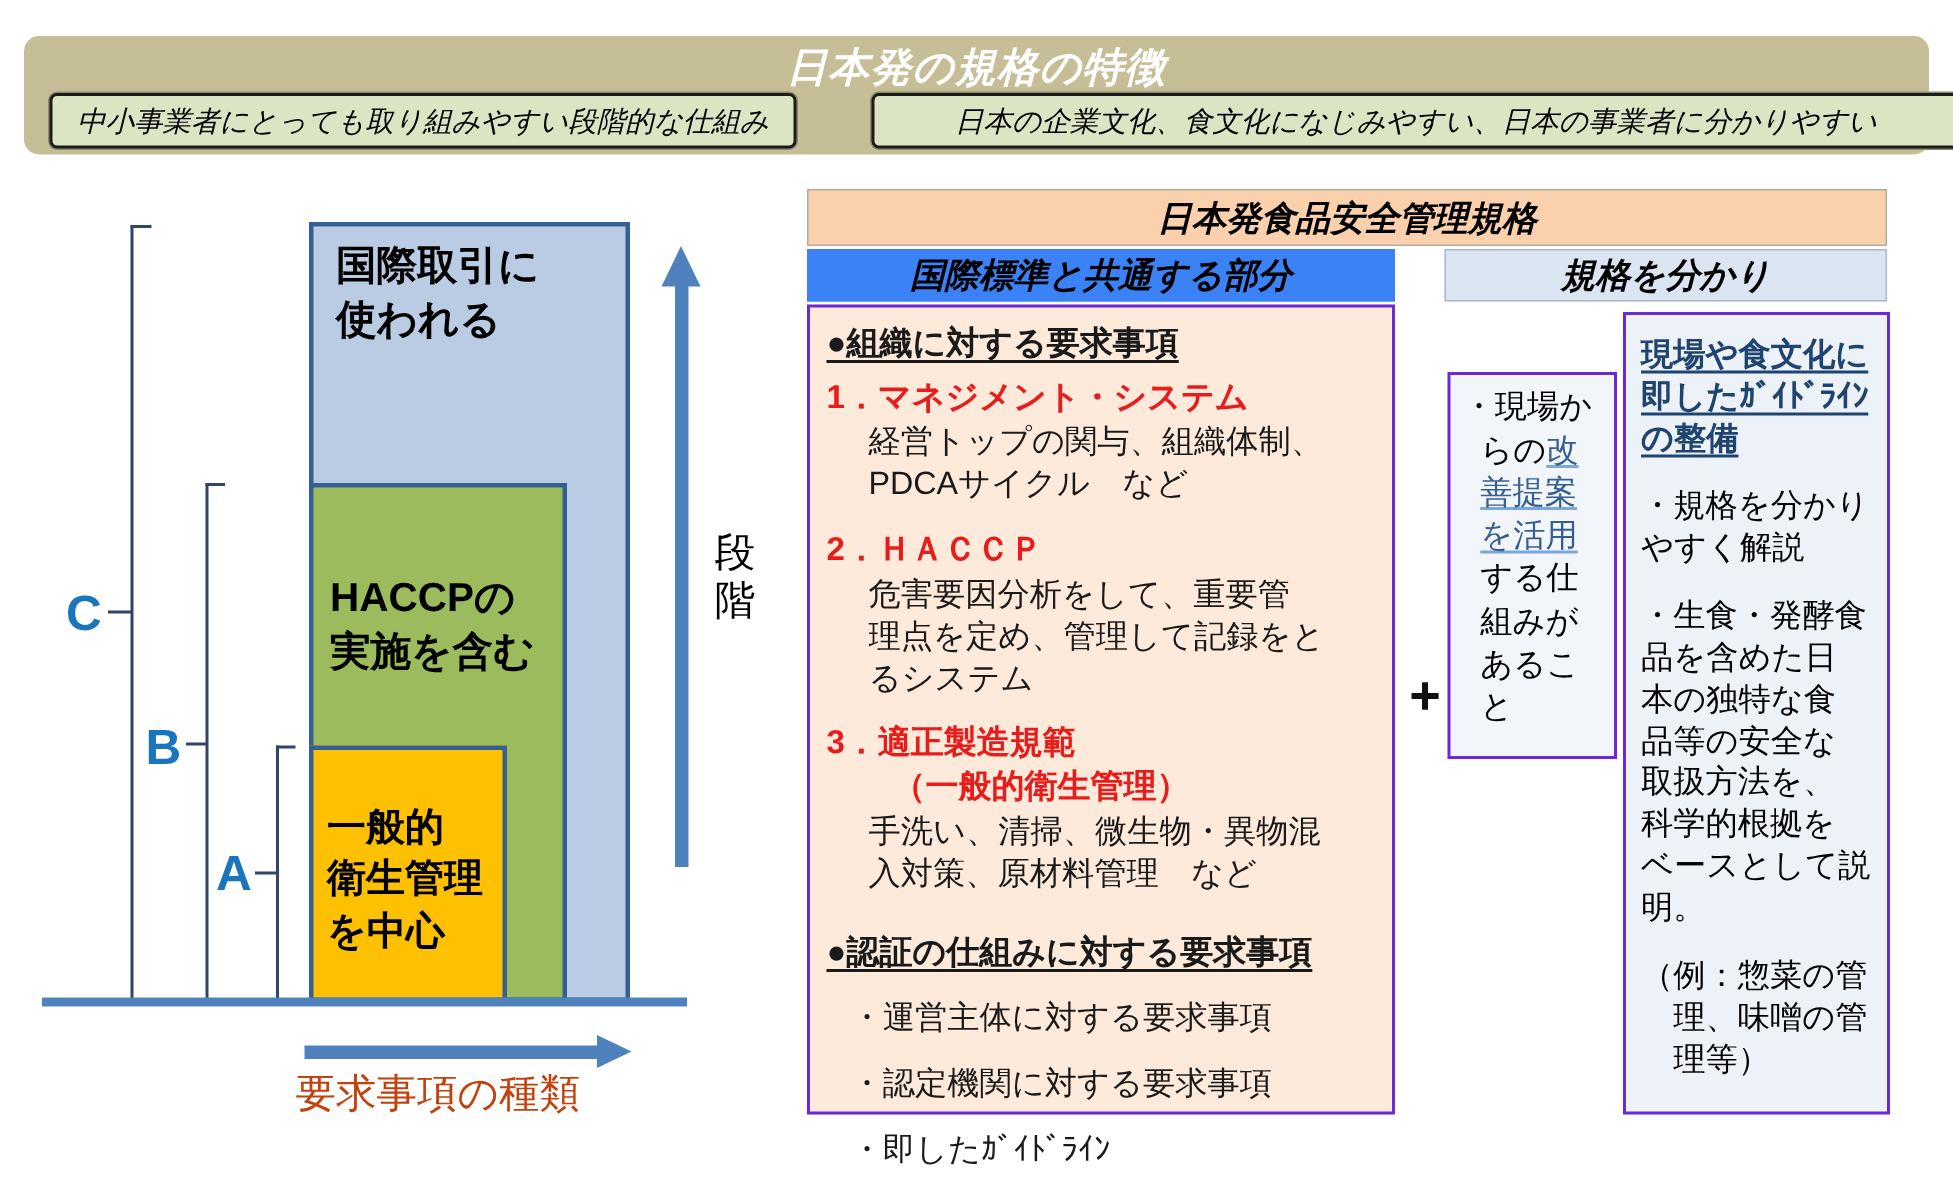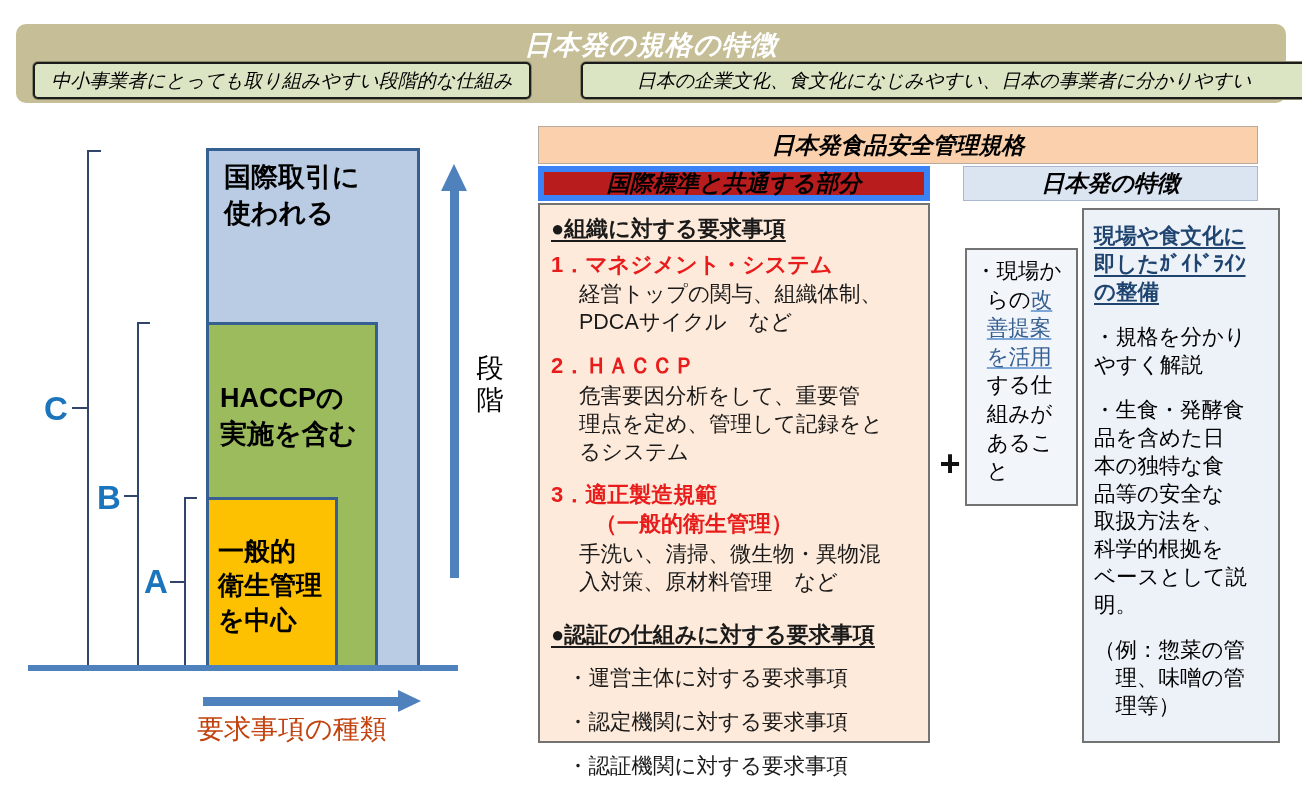--- a/index.html
+++ b/index.html
@@ -41,44 +41,44 @@
   #baseline{left:28px;top:665px;width:430px;height:6px;}
   #right-shaft{left:203px;top:697px;width:195px;height:9px;}
   #right-head{left:398px;top:690px;width:0;height:0;border-top:11.5px solid transparent;
     border-bottom:11.5px solid transparent;border-left:23px solid #4f81bd;}
   #xaxis-label{left:197px;top:711px;width:210px;font-size:27px;color:#c2410c;}
 
   
   .hdr{box-sizing:border-box;display:flex;align-items:center;justify-content:center;
     font-weight:bold;font-size:23px;color:#000;font-style:italic;}
   #tbl-title{left:538px;top:126px;width:720px;height:38px;background:#fbd1ad;border:1px solid #b5ab9d;}
-  #hdr-common{left:538px;top:166px;width:392px;height:35px;background:#b91c1c;border:6px solid #3b82f6;}
+  #hdr-common{left:538px;top:166px;width:392px;height:35px;background:#3b82f6;border:6px solid #3b82f6;}
   #hdr-japan{left:963px;top:166px;width:295px;height:35px;background:#dbe5f1;border:1px solid #a9b8cf;}
 
-  .panel{box-sizing:border-box;border:2px solid #737373;}
+  .panel{box-sizing:border-box;border:2px solid #6d28d9;}
   #panel-common{left:538px;top:203px;width:392px;height:540px;background:#fdeada;
     padding:10px 8px 0 11px;font-size:21.5px;line-height:1.3;}
   #panel-common .seg{display:block;white-space:pre-line;}
   #panel-common .heading{font-weight:bold;font-size:22px;text-decoration:underline;
     text-decoration-thickness:2px;text-underline-offset:4px;margin:0 0 7px 0;}
   #panel-common .cert{margin-top:24px;}
   #panel-common .red-title{color:#e91c1c;font-weight:bold;font-size:22px;margin:0 0 2px 0;}
   #panel-common .detail{padding-left:28px;margin:0 0 15px 0;}
   #panel-common .bullet{margin:16px;}
 
   #plus-sign{left:932px;top:443px;width:36px;text-align:center;font-size:36px;font-weight:600;color:#111;}
 
   #panel-field{left:965px;top:248px;width:113px;height:258px;background:#f2f6fb;
     padding:7px 4px 0 8px;font-size:21.5px;line-height:1.33;}
   #field-text{display:block;white-space:pre-line;padding-left:0.55em;text-indent:-0.55em;color:#000;}
   #field-text .seg{display:inline;white-space:pre-line;}
   #field-text .link{color:#365f91;text-decoration:underline;text-decoration-color:#7da7d9;
     text-underline-offset:3px;}
 
-  #panel-japan{left:1082px;top:208px;width:198px;height:535px;background:#edf2f9;
+  #panel-japan{left:1082px;top:208px;width:178px;height:535px;background:#edf2f9;
     padding:13px 6px 0 10px;font-size:21.5px;line-height:1.3;}
   #panel-japan .seg{display:block;white-space:pre-line;color:#000;}
   #panel-japan .link-title{color:#1f4470;font-weight:bold;text-decoration:underline;
     text-decoration-color:#1f4470;text-underline-offset:4px;margin:0 0 17px 0;}
   #panel-japan .bullet{margin:0 0 17px 0;}
   #panel-japan .note{margin:0;}
 </style>
 </head>
 <body>
 
@@ -120,39 +120,39 @@
   <div id="up-head" class="abs"></div>
   <div id="stage-label" class="abs pre">段
 階</div>
   <div id="baseline" class="abs blue-bar"></div>
   <div id="right-shaft" class="abs blue-bar"></div>
   <div id="right-head" class="abs"></div>
   <div id="xaxis-label" class="abs">要求事項の種類</div>
 
   <div id="tbl-title" class="abs hdr">日本発食品安全管理規格</div>
   <div id="hdr-common" class="abs hdr">国際標準と共通する部分</div>
-  <div id="hdr-japan" class="abs hdr">日本発の特徴</div>
+  <div id="hdr-japan" class="abs hdr">規格を分かり</div>
 
   <div id="panel-common" class="abs panel">
       <span class="seg heading">●組織に対する要求事項</span>
       <span class="seg red-title">1．マネジメント・システム</span>
       <span class="seg detail">経営トップの関与、組織体制、
 PDCAサイクル　など</span>
       <span class="seg red-title">2．ＨＡＣＣＰ</span>
       <span class="seg detail">危害要因分析をして、重要管
 理点を定め、管理して記録をと
 るシステム</span>
       <span class="seg red-title">3．適正製造規範
 　　（一般的衛生管理）</span>
       <span class="seg detail">手洗い、清掃、微生物・異物混
 入対策、原材料管理　など</span>
       <span class="seg heading cert">●認証の仕組みに対する要求事項</span>
       <span class="seg bullet">・運営主体に対する要求事項</span>
       <span class="seg bullet">・認定機関に対する要求事項</span>
-      <span class="seg bullet">・認証機関に対する要求事項</span>
+      <span class="seg bullet">・即したｶﾞｲﾄﾞﾗｲﾝ</span>
     </div>
 
   <div id="plus-sign" class="abs">+</div>
 
   <div id="panel-field" class="abs panel">
     <span id="field-text"><span class="seg">・現場か
 らの</span><span class="seg link">改
 善提案
 を活用</span><span class="seg">する仕
 組みが

